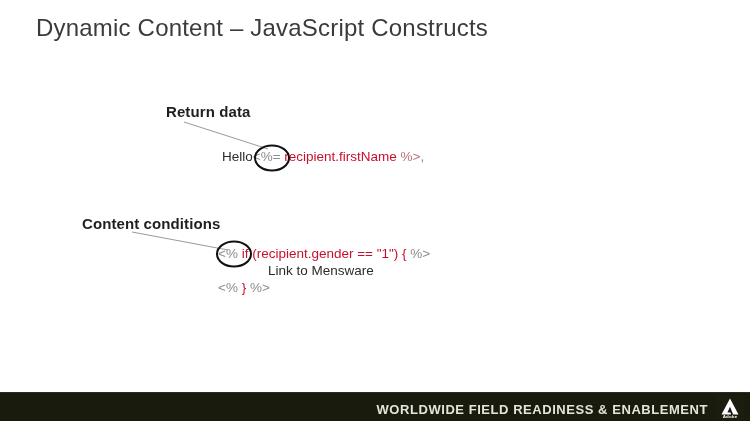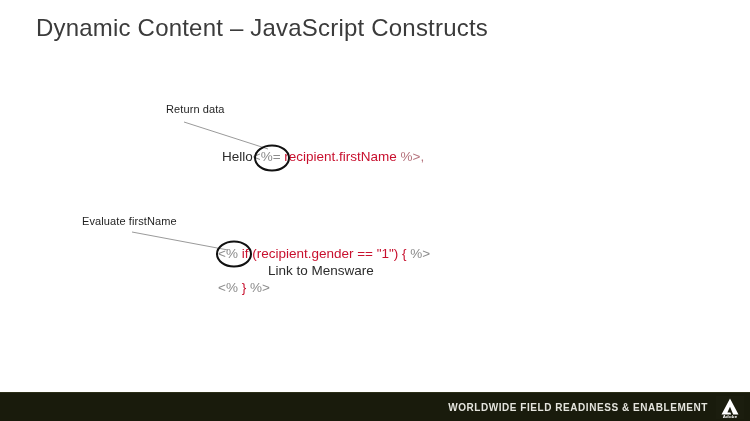--- a/index.html
+++ b/index.html
@@ -31,22 +31,22 @@
     font-size: 24px;
     font-weight: 400;
     color: #3b3b3b;
     letter-spacing: 0.2px;
     white-space: nowrap;
   }
 
   
   .annot-label {
     position: absolute;
-    font-size: 11px;
-    font-weight: 400;
+    font-size: 15px;
+    font-weight: 700;
     color: #1f1f1f;
     white-space: nowrap;
     letter-spacing: 0.1px;
   }
   #annot-return-data { left: 166px; top: 103px; }
   #annot-evaluate-conditions { left: 82px; top: 215px; }
 
   
   .overlay {
     position: absolute;
@@ -85,21 +85,21 @@
     bottom: 0;
     width: 750px;
     height: 28px;
     background: #191b0c;
     border-top: 1px solid #2c2f18;
   }
   .footer-text {
     position: absolute;
     right: 42px;
     top: 9px;
-    font-size: 10px;
+    font-size: 13px;
     font-weight: 700;
     letter-spacing: 0.55px;
     color: #e4e4dd;
     white-space: nowrap;
   }
   .adobe-logo {
     position: absolute;
     right: 6px;
     top: 3px;
     width: 28px;
@@ -119,21 +119,21 @@
 </style>
 </head>
 <body>
 
 <div class="slide">
 
   <div class="slide-title">Dynamic Content – JavaScript Constructs</div>
 
   <div class="annot-label" id="annot-return-data">Return data</div>
 
-  <div class="annot-label" id="annot-evaluate-conditions">Evaluate firstName</div>
+  <div class="annot-label" id="annot-evaluate-conditions">Content conditions</div>
 
   <div class="code-block" id="code-block-1">
     <span class="code-line">
       <span class="tok-plain">Hello</span><span class="tok-delim">&lt;%=</span><span class="tok-accent"> recipient.firstName </span><span class="tok-muted-accent">%&gt;,</span>
     </span>
   </div>
 
   <div class="code-block" id="code-block-2">
     <span class="code-line">
       <span class="tok-delim">&lt;%</span><span class="tok-accent"> if (recipient.gender == "1") { </span><span class="tok-delim">%&gt;</span>

